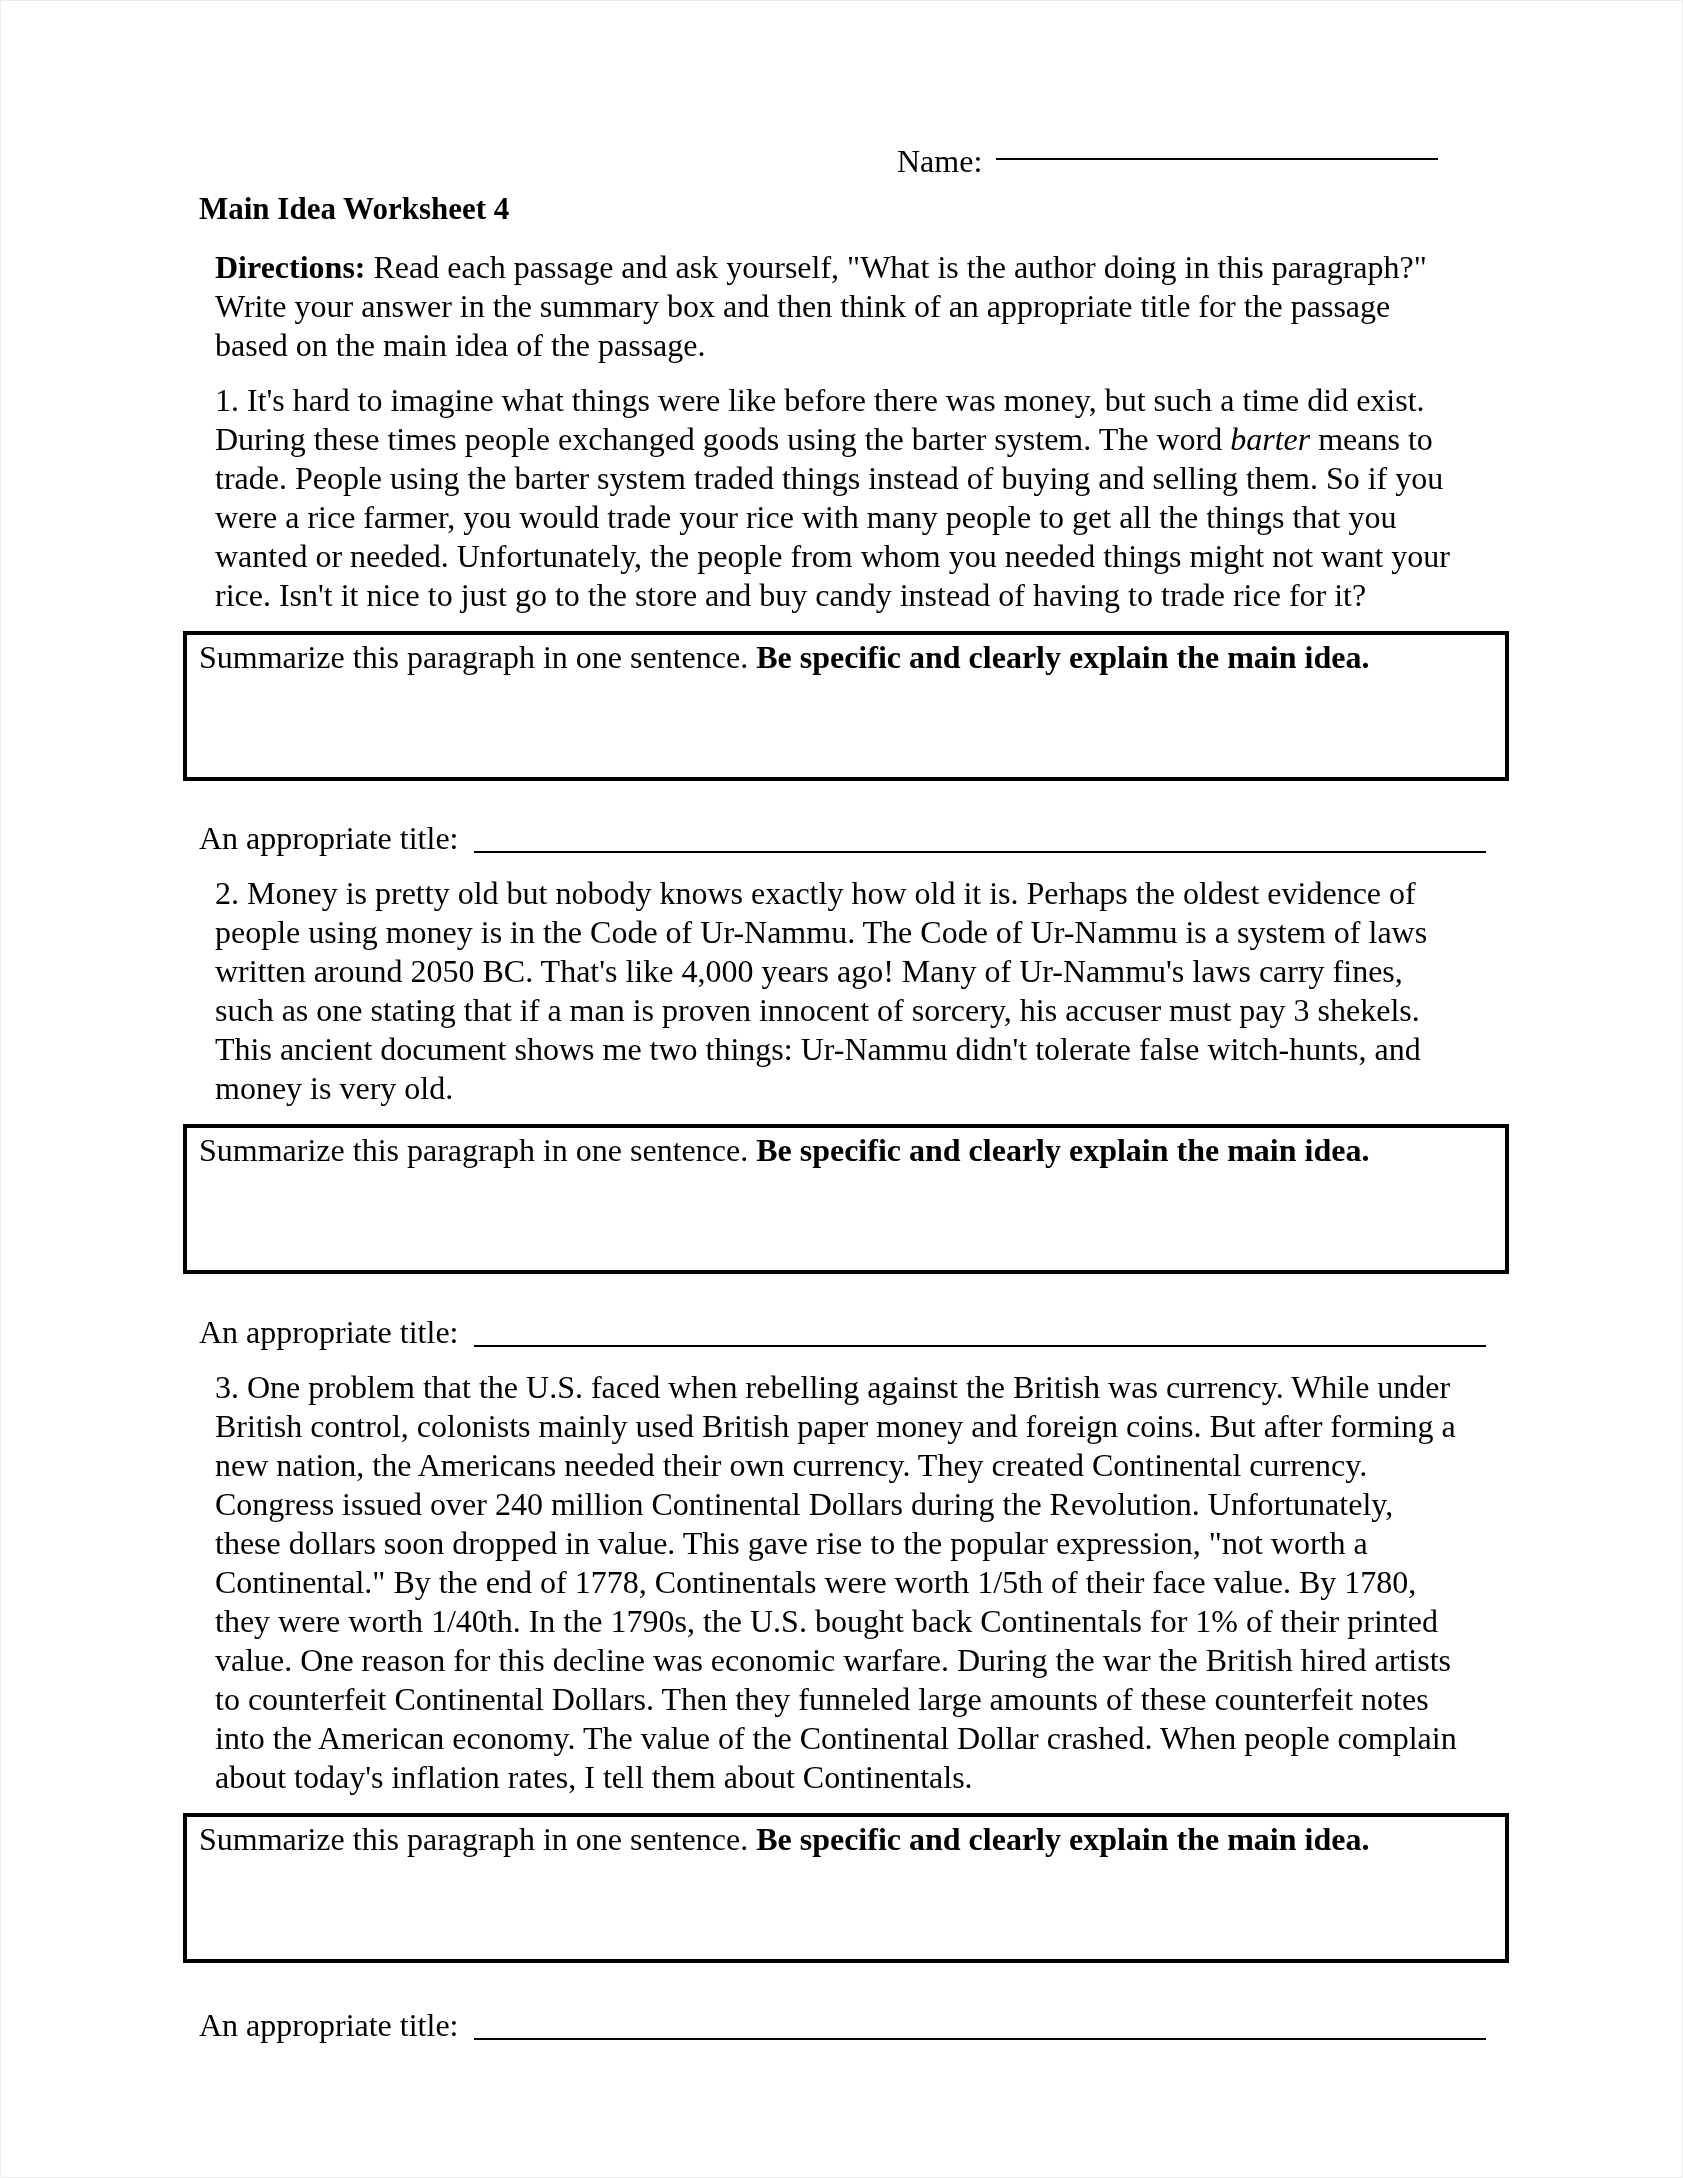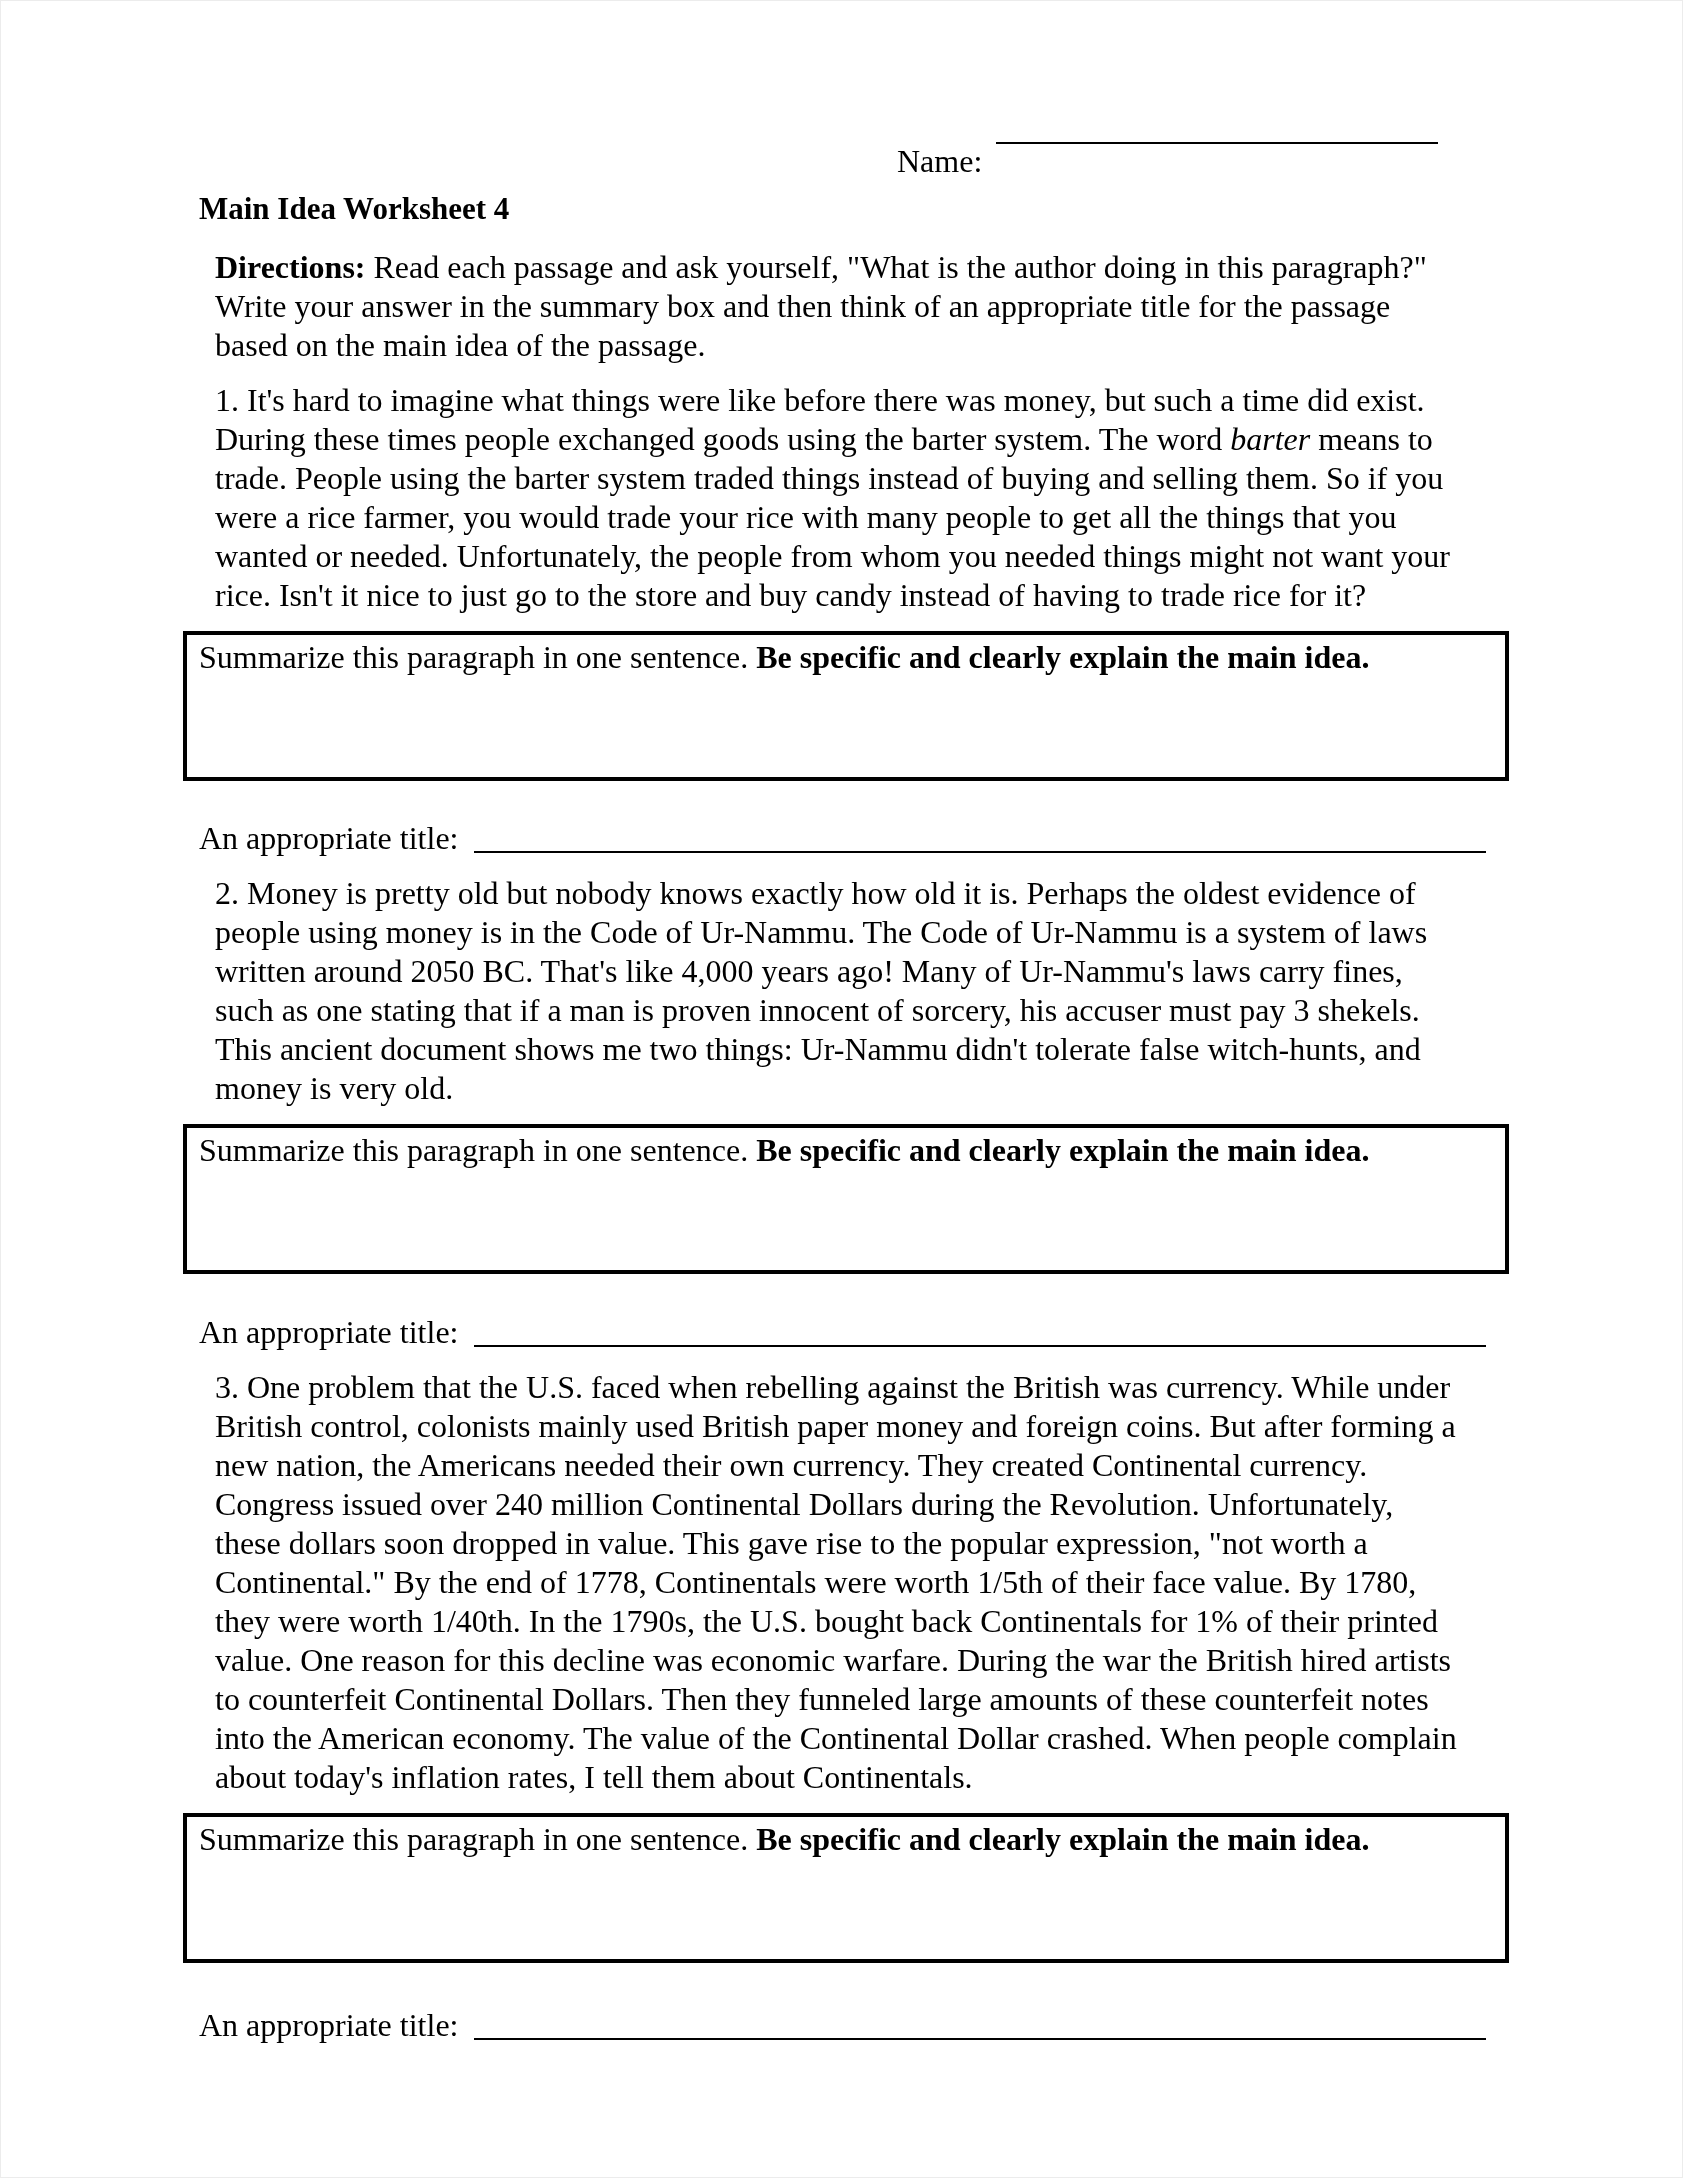--- a/index.html
+++ b/index.html
@@ -6,21 +6,21 @@
   .page{
     position:relative;
     width:1683px;height:2178px;
     background:#ffffff;color:#000000;
     font-family:"Liberation Serif","DejaVu Serif",serif;
     font-size:32px;line-height:39px;
     overflow:hidden;box-sizing:border-box;
     border:1px solid #ececec;
   }
   .content{margin-left:198px;width:1307px;}
-  .name-row{display:flex;align-items:flex-start;margin:141px 0 0 698px;width:541px;height:39px;}
+  .name-row{display:flex;align-items:center;margin:141px 0 0 698px;width:541px;height:39px;}
   .name-line{flex:1;border-bottom:2px solid #000;margin:0 0 5px 14px;}
   h1.title{font-size:31px;line-height:46px;font-weight:bold;margin:5px 0 0 0;}
   p.para{white-space:pre-line;margin:16px;}
   .directions{margin-top:10px;}
   .p1{margin-top:20px;}
   .p2{margin-top:32px;}
   .p3{margin-top:31px;}
   .sumbox{
     box-sizing:border-box;margin-left:-16px;width:1326px;height:150px;
     border:4px solid #000;padding:3px 18px 16px 12px;background:#fff;

